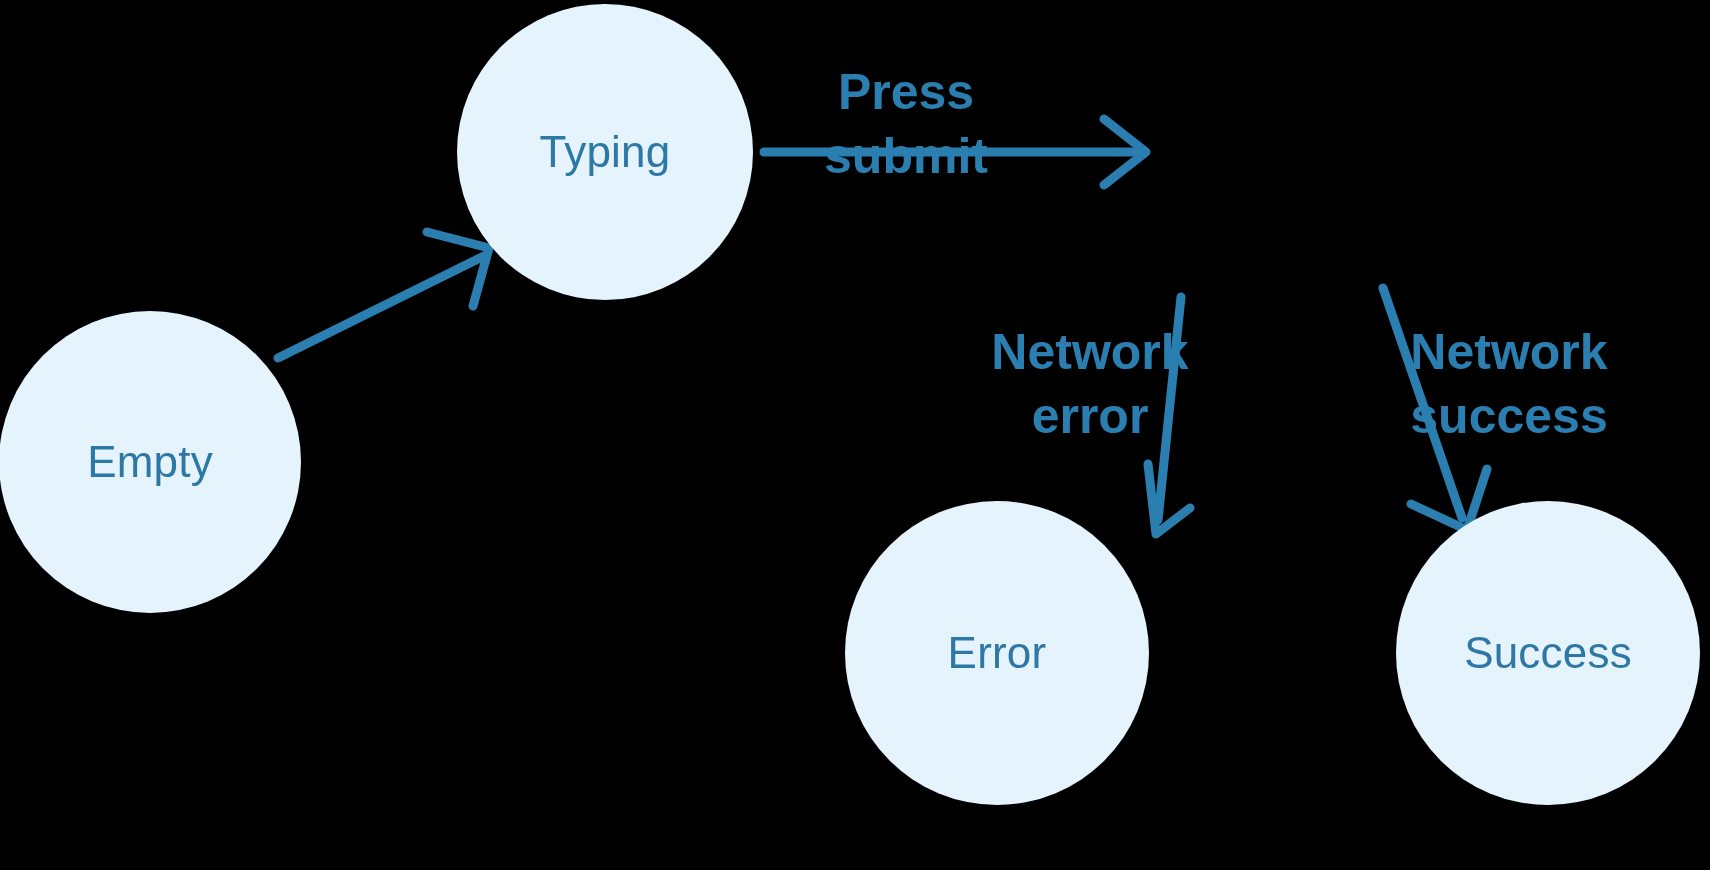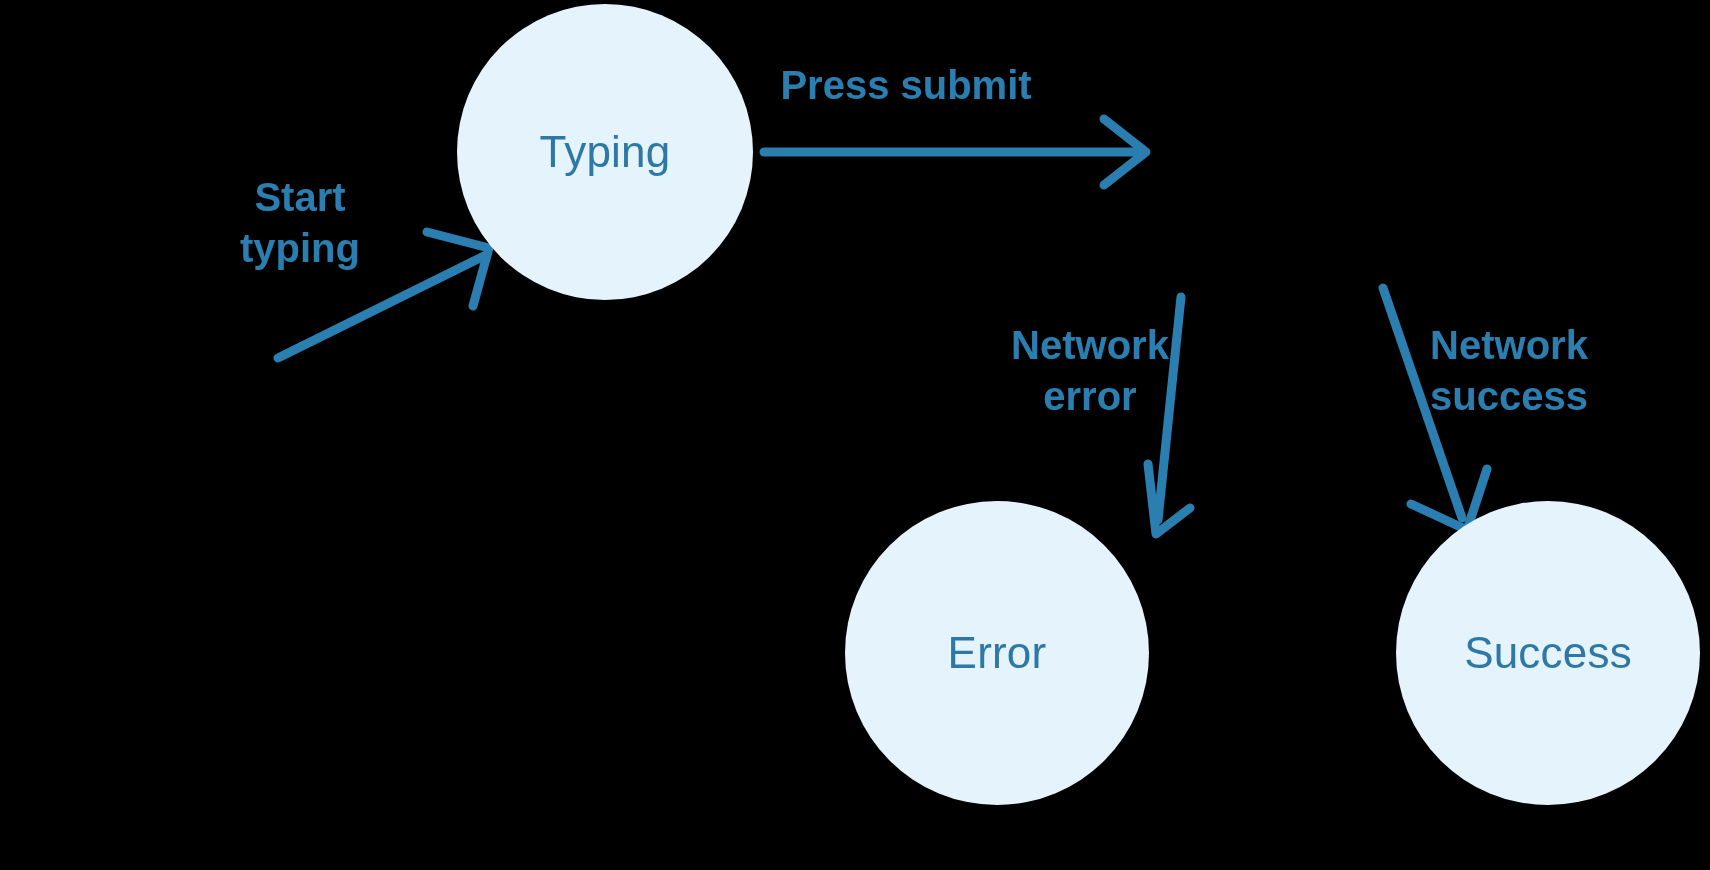--- a/index.html
+++ b/index.html
@@ -40,21 +40,21 @@
     font-weight: 400;
     letter-spacing: 0.2px;
     line-height: 1;
     text-align: center;
     white-space: nowrap;
   }
   .edge-label {
     position: absolute;
     color: #2b7fb0;
     font-family: "Liberation Sans", "DejaVu Sans", sans-serif;
-    font-size: 40px;
+    font-size: 50px;
     font-weight: 700;
     line-height: 1.28;
     text-align: center;
     white-space: pre-line;
   }
 </style>
 </head>
 <body>
 
 <div id="canvas">
@@ -76,36 +76,37 @@
       <polyline points="1148,464 1156,534 1190,508" fill="none" stroke="#2b7fb0" stroke-width="9" stroke-linecap="round" stroke-linejoin="round"></polyline>
     </g>
 
     <g>
       <line x1="1383" y1="288" x2="1462" y2="518" stroke="#2b7fb0" stroke-width="9" stroke-linecap="round"></line>
       <polyline points="1411,504 1467,530 1487,469" fill="none" stroke="#2b7fb0" stroke-width="9" stroke-linecap="round" stroke-linejoin="round"></polyline>
     </g>
 
   </svg>
 
+  <div class="state-node" id="node-empty" style="left:-1px; top:311px; width:302px; height:302px;">
+    <span class="state-label">Empty</span>
+  </div>
 
   <div class="state-node" id="node-typing" style="left:457px; top:4px; width:296px; height:296px;">
     <span class="state-label">Typing</span>
   </div>
 
 
   <div class="state-node" id="node-error" style="left:845px; top:501px; width:304px; height:304px;">
     <span class="state-label">Error</span>
   </div>
 
   <div class="state-node" id="node-success" style="left:1396px; top:501px; width:304px; height:304px;">
     <span class="state-label">Success</span>
   </div>
 
-  <div class="edge-label" id="label-start-typing" style="left:180px; top:172px; width:240px;">Start
-typing</div>
 
   <div class="edge-label" id="label-press-submit" style="left:756px; top:60px; width:300px;">Press submit</div>
 
   <div class="edge-label" id="label-network-error" style="left:970px; top:320px; width:240px;">Network
 error</div>
 
   <div class="edge-label" id="label-network-success" style="left:1369px; top:320px; width:280px;">Network
 success</div>
 
 </div>

